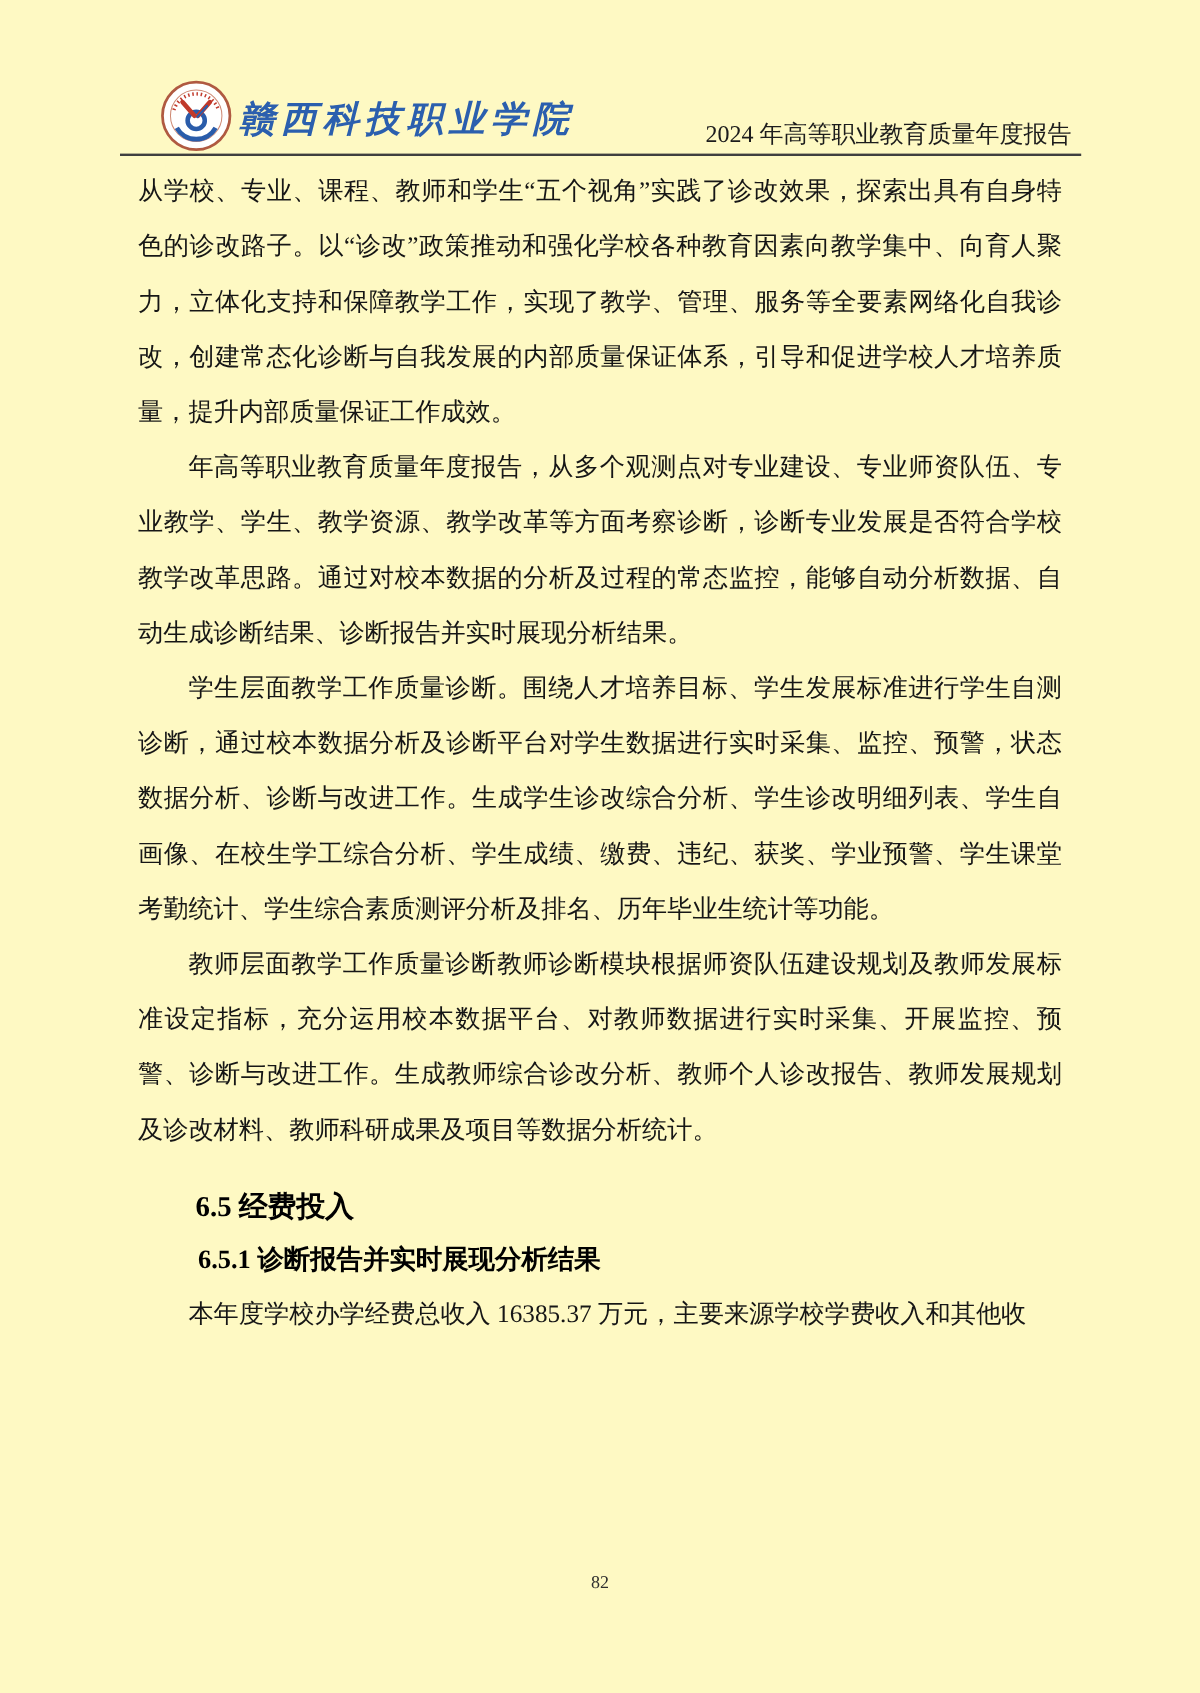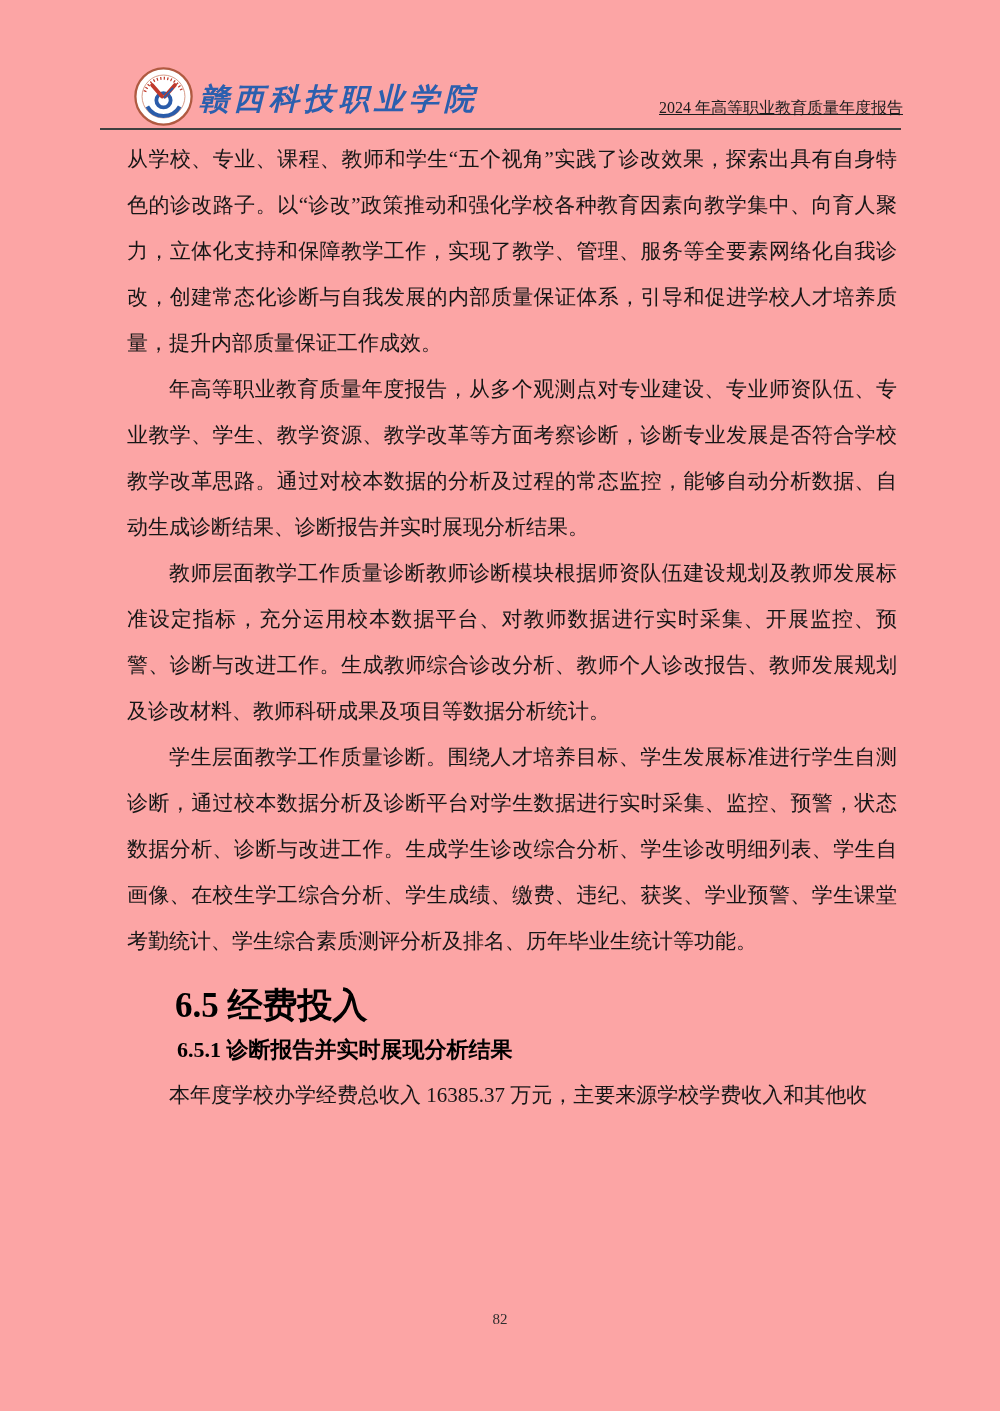--- a/index.html
+++ b/index.html
@@ -2,21 +2,21 @@
 <html><head>
 <meta charset="utf-8">
 <style>
   * { margin: 0; padding: 0; box-sizing: border-box; }
   html, body { background: #e8e8e8; }
   .page {
     position: relative;
     width: 1000px;
     height: 1411px;
     margin: 0 auto;
-    background: #fca5a5;
+    background: #fef9c3;
     font-family: "Liberation Serif", "DejaVu Serif", serif;
     overflow: hidden;
   }
   
   .seal {
     position: absolute;
     left: 133px;
     top: 66px;
     width: 61px;
     height: 61px;
@@ -28,50 +28,49 @@
     font-family: "Liberation Serif", "DejaVu Serif", serif;
     font-weight: bold;
     font-style: italic;
     font-size: 30px;
     letter-spacing: 5px;
     color: #2b5fae;
     white-space: nowrap;
   }
   .report-title {
     position: absolute;
-    right: 97px;
+    right: 107px;
     top: 98px;
-    font-size: 16px;
+    font-size: 20px;
     color: #1c1c1c;
     white-space: nowrap;
-    text-decoration: underline;
   }
   .header-divider {
     position: absolute;
     left: 100px;
     top: 128px;
     width: 801px;
     height: 2px;
     background: #3f3f3f;
   }
   
   .content {
     position: absolute;
     top: 136px;
-    left: 127px;
+    left: 115px;
     width: 770px;
     font-size: 21px;
     line-height: 46px;
     text-align: justify;
     color: #161616;
   }
   .content p { margin: 0; }
   .content p.indent { text-indent: 2em; }
   .section-heading {
-    font-size: 35px;
+    font-size: 24px;
     font-weight: bold;
     color: #000;
     margin: 22px 0 0 48px;
     line-height: 40px;
     text-align: left;
   }
   .subsection-heading {
     font-size: 22px;
     font-weight: bold;
     color: #000;
@@ -110,22 +109,22 @@
 
   <div class="school-name">赣西科技职业学院</div>
 
   <div class="report-title">2024 年高等职业教育质量年度报告</div>
 
   <div class="header-divider"></div>
 
   <div class="content">
     <p>从学校、专业、课程、教师和学生“五个视角”实践了诊改效果，探索出具有自身特色的诊改路子。以“诊改”政策推动和强化学校各种教育因素向教学集中、向育人聚力，立体化支持和保障教学工作，实现了教学、管理、服务等全要素网络化自我诊改，创建常态化诊断与自我发展的内部质量保证体系，引导和促进学校人才培养质量，提升内部质量保证工作成效。</p>
     <p class="indent">年高等职业教育质量年度报告，从多个观测点对专业建设、专业师资队伍、专业教学、学生、教学资源、教学改革等方面考察诊断，诊断专业发展是否符合学校教学改革思路。通过对校本数据的分析及过程的常态监控，能够自动分析数据、自动生成诊断结果、诊断报告并实时展现分析结果。</p>
+    <p class="indent">学生层面教学工作质量诊断。围绕人才培养目标、学生发展标准进行学生自测诊断，通过校本数据分析及诊断平台对学生数据进行实时采集、监控、预警，状态数据分析、诊断与改进工作。生成学生诊改综合分析、学生诊改明细列表、学生自画像、在校生学工综合分析、学生成绩、缴费、违纪、获奖、学业预警、学生课堂考勤统计、学生综合素质测评分析及排名、历年毕业生统计等功能。</p>
     <p class="indent">教师层面教学工作质量诊断教师诊断模块根据师资队伍建设规划及教师发展标准设定指标，充分运用校本数据平台、对教师数据进行实时采集、开展监控、预警、诊断与改进工作。生成教师综合诊改分析、教师个人诊改报告、教师发展规划及诊改材料、教师科研成果及项目等数据分析统计。</p>
-    <p class="indent">学生层面教学工作质量诊断。围绕人才培养目标、学生发展标准进行学生自测诊断，通过校本数据分析及诊断平台对学生数据进行实时采集、监控、预警，状态数据分析、诊断与改进工作。生成学生诊改综合分析、学生诊改明细列表、学生自画像、在校生学工综合分析、学生成绩、缴费、违纪、获奖、学业预警、学生课堂考勤统计、学生综合素质测评分析及排名、历年毕业生统计等功能。</p>
 
     <div class="section-heading">6.5 经费投入</div>
     <div class="subsection-heading">6.5.1 诊断报告并实时展现分析结果</div>
 
     <p class="indent closing">本年度学校办学经费总收入 16385.37 万元，主要来源学校学费收入和其他收</p>
   </div>
 
   <div class="page-footer">82</div>
 
 </div>

